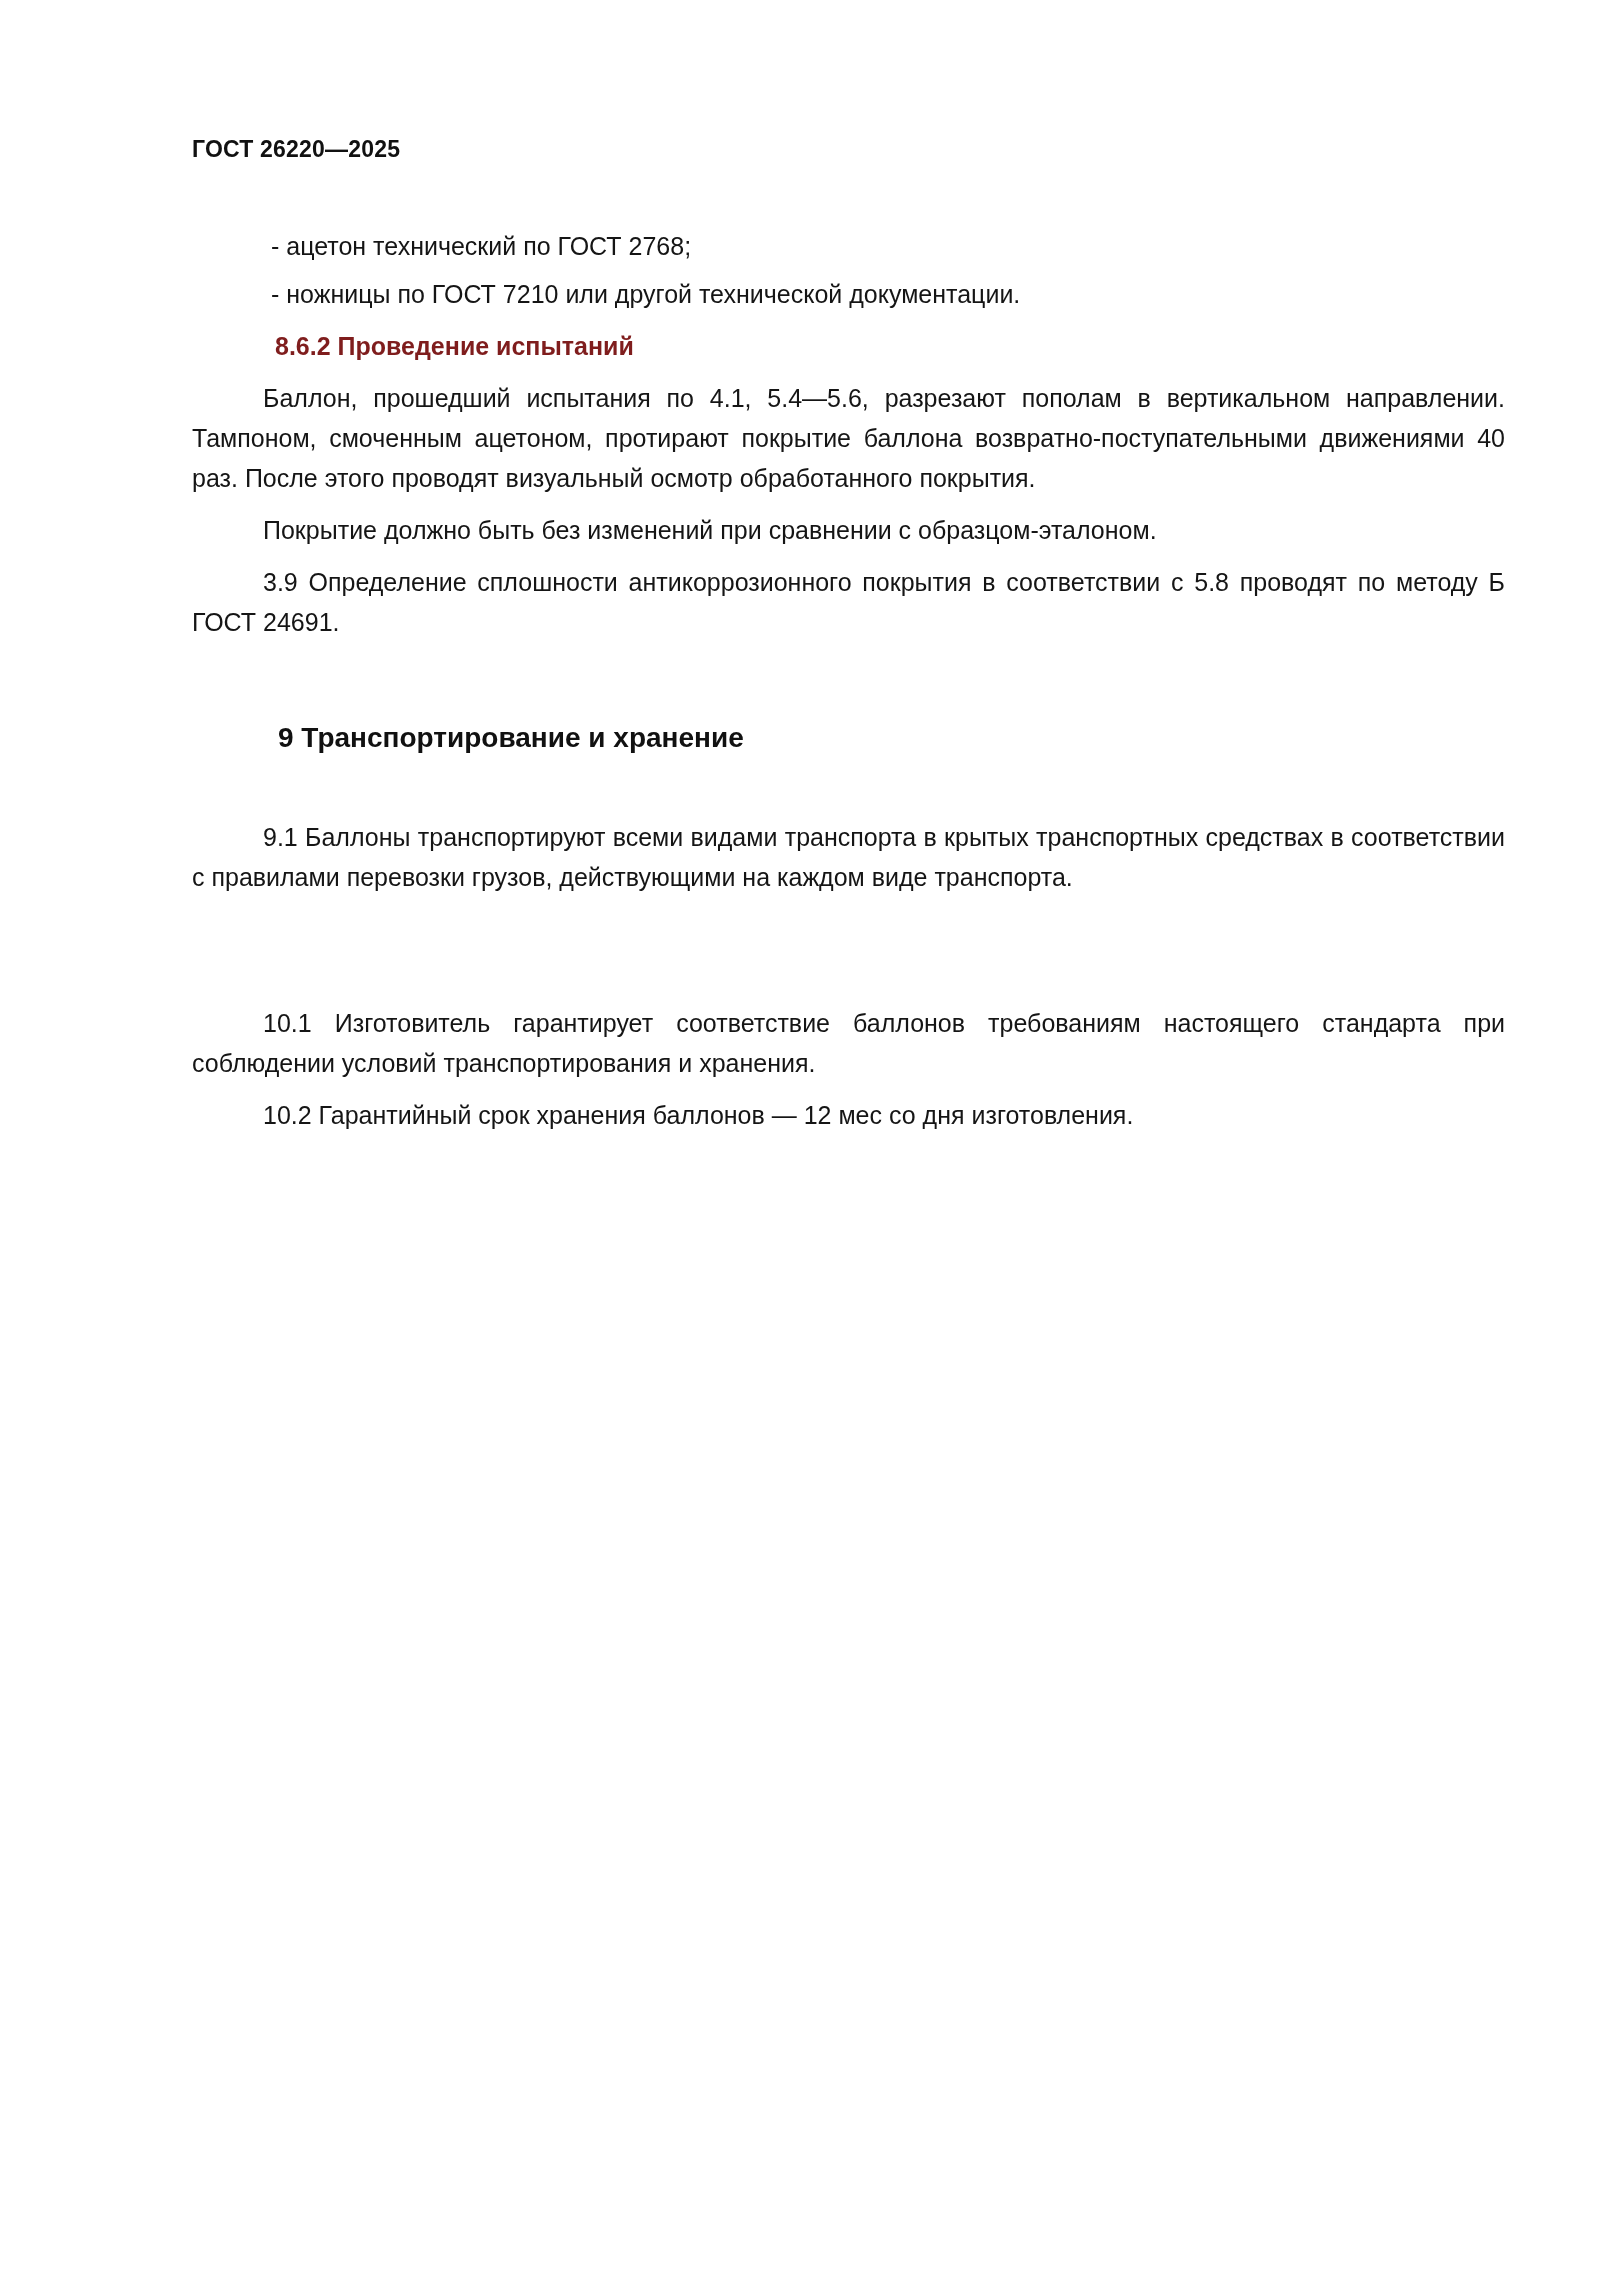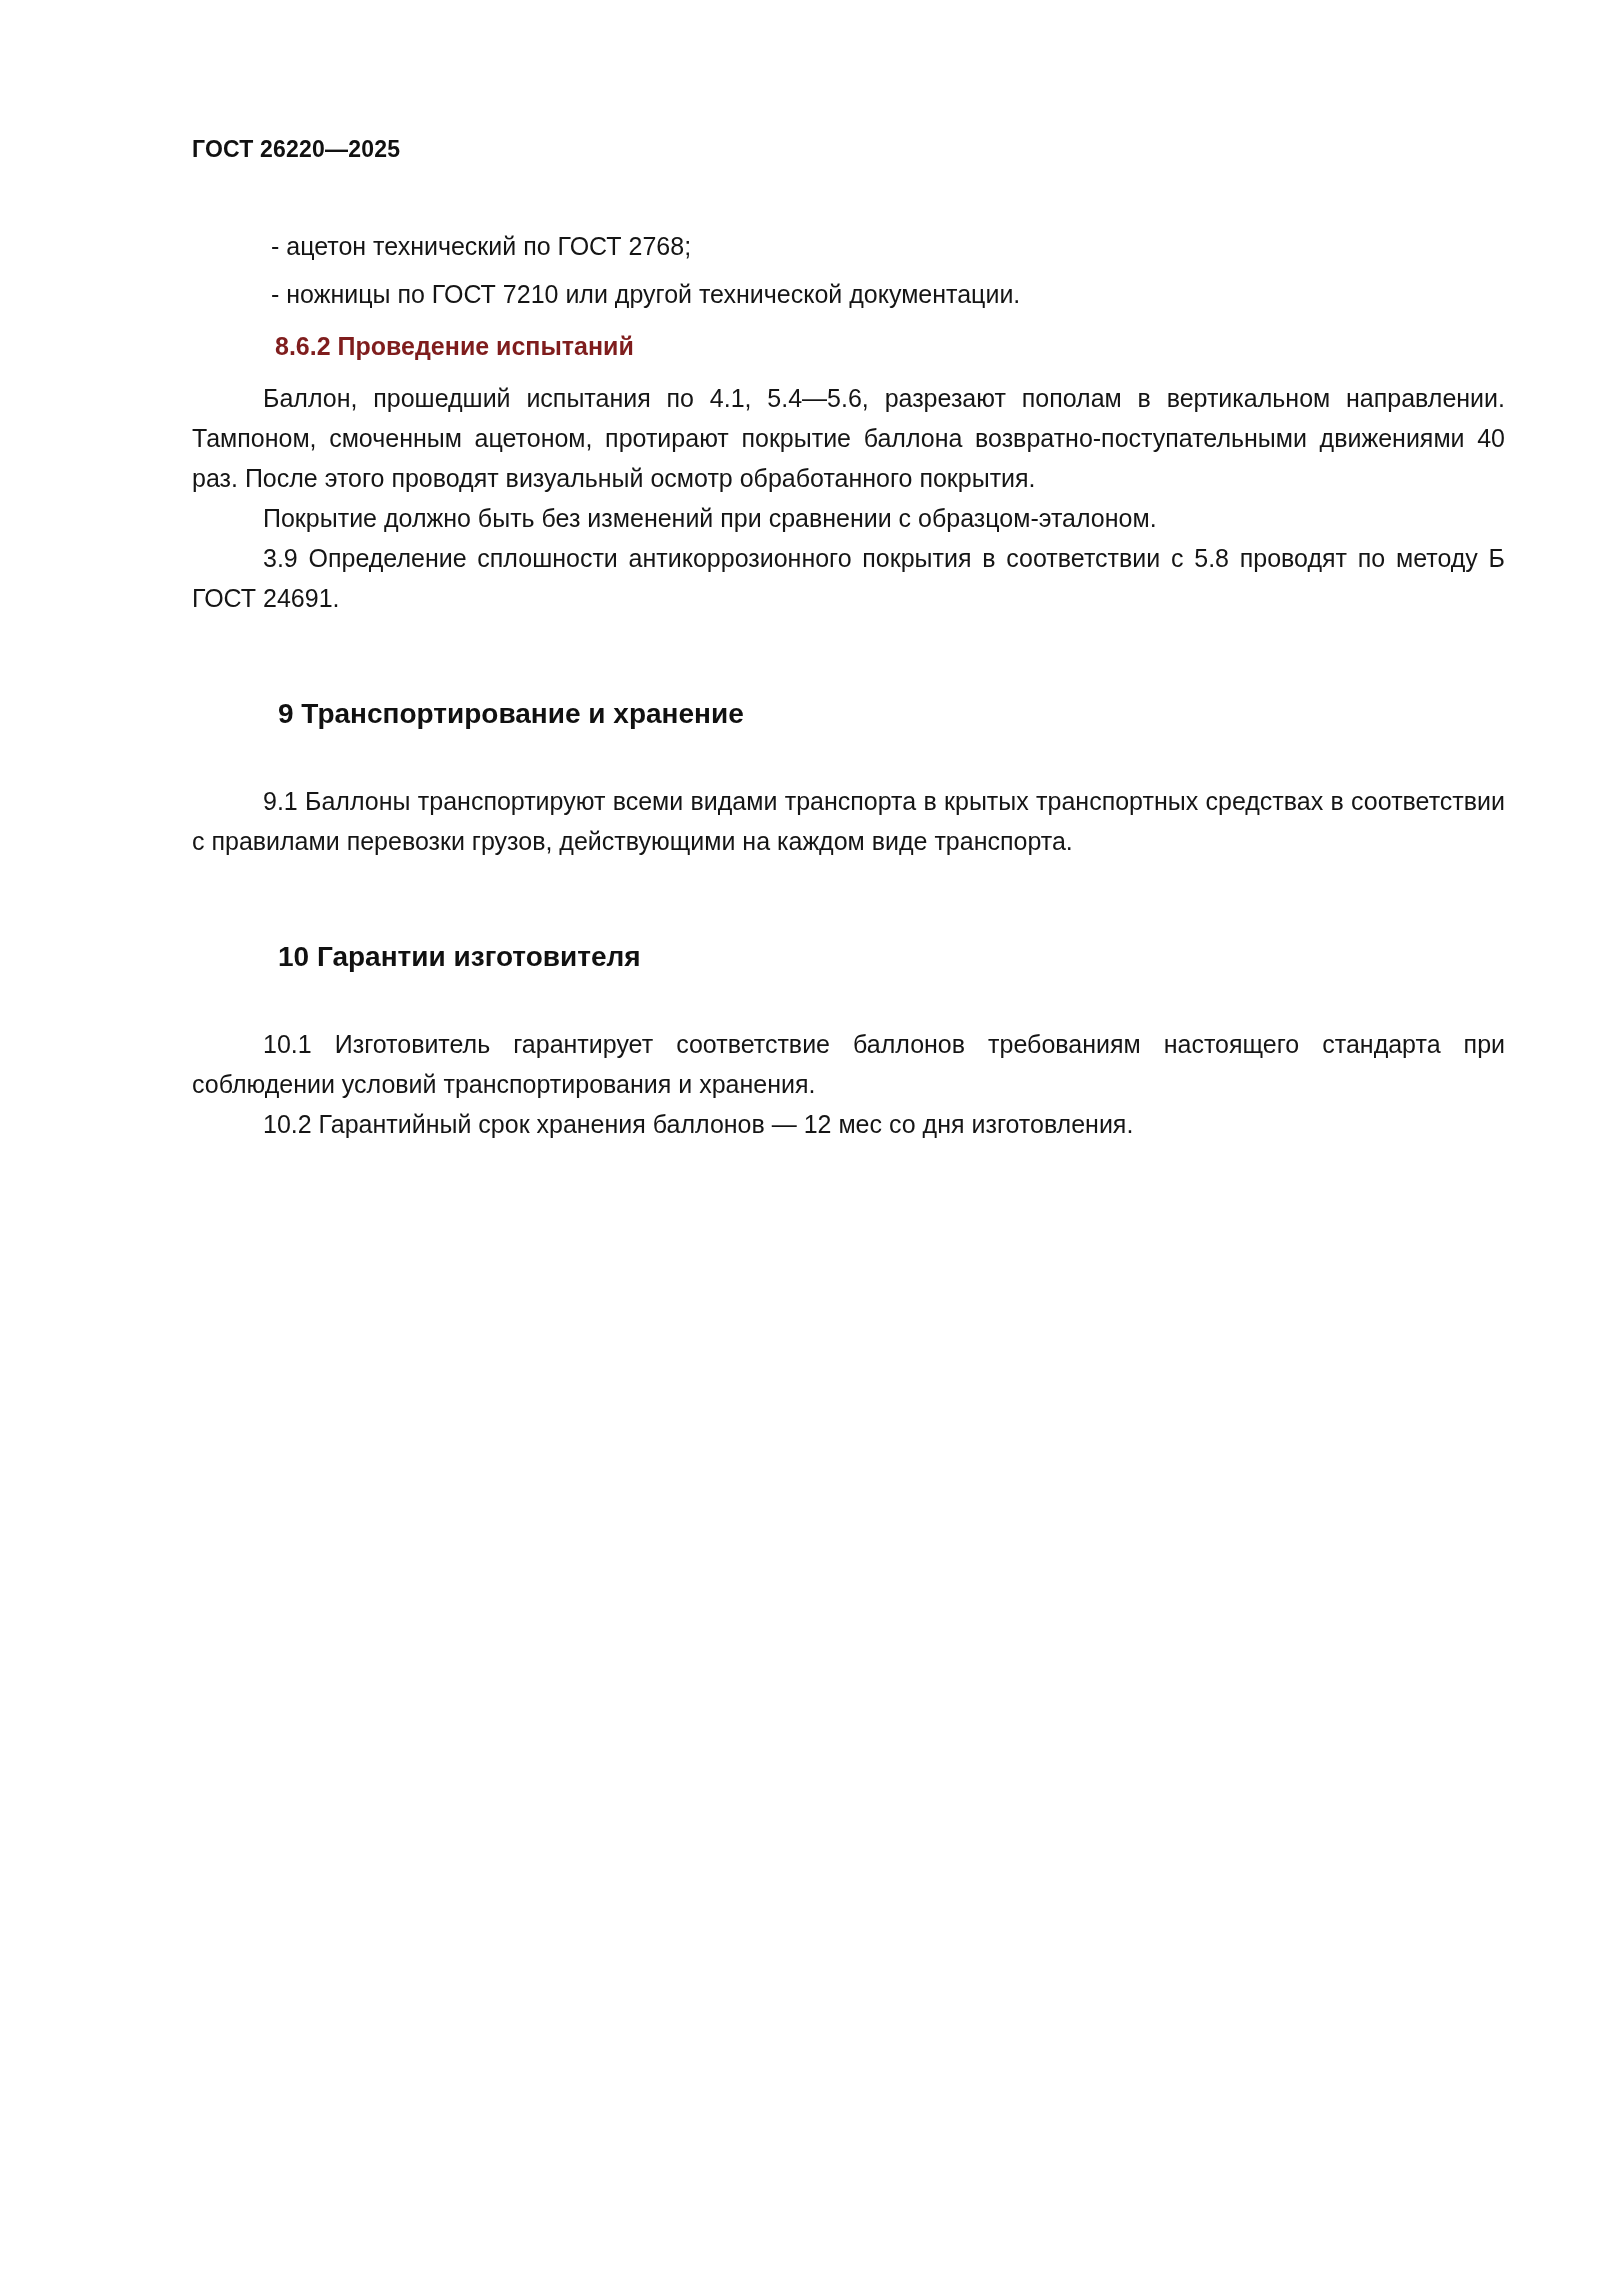--- a/index.html
+++ b/index.html
@@ -42,20 +42,21 @@
     font-size: 25px;
     line-height: 40px;
     text-align: justify;
     text-justify: inter-word;
     margin: 0;
     color: #151515;
     hyphens: manual;
   }
   .para.indent {
     text-indent: 71px;
+    margin-top: 12px;
   }
   .para.nonjust {
     text-align: left;
   }
   .listline {
     font-size: 25px;
     line-height: 40px;
     margin: 8px;
     padding-left: 71px;
     color: #151515;
@@ -114,21 +115,20 @@
 
     <h2 class="section-head">9 Транспортирование и хранение</h2>
 
     <div class="gap-after-section"></div>
 
     <p class="para indent">9.1 Баллоны транспортируют всеми видами транспорта в крытых транспортных средствах в соответствии с правилами перевозки грузов, действующими на каждом виде транспорта.</p>
 
 
     <div class="gap-before-section"></div>
 
-    <h2 class="section-head">10 Гарантии изготовителя</h2>
 
     <div class="gap-after-section"></div>
 
     <p class="para indent">10.1 Изготовитель гарантирует соответствие баллонов требованиям настоящего стандарта при соблюдении условий транспортирования и хранения.</p>
 
     <p class="para indent nonjust">10.2 Гарантийный срок хранения баллонов — 12 мес со дня изготовления.</p>
 
   </div>
 
   <div class="folio">10</div>

